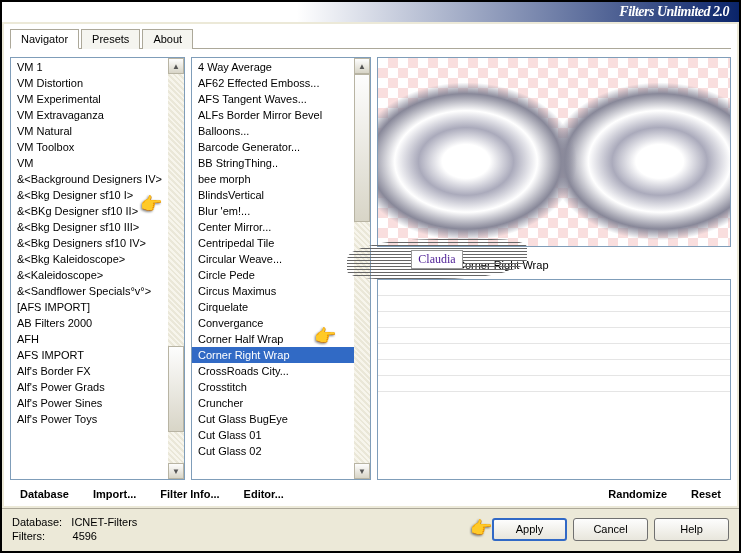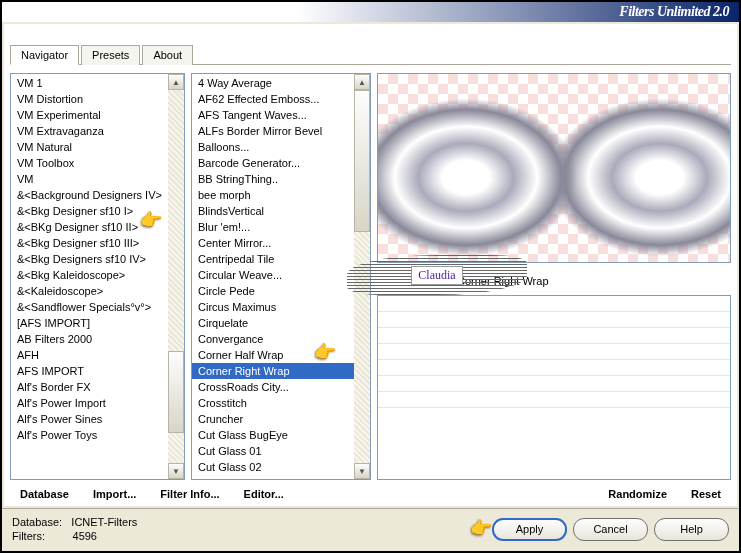--- a/index.html
+++ b/index.html
@@ -1,21 +1,21 @@
 <!DOCTYPE html>
 <html><head>
 <meta charset="utf-8">
 <style>
 * { box-sizing: border-box; margin: 0; padding: 0; }
 body { font-family: "Tahoma", "Segoe UI", Arial, sans-serif; font-size: 11px; background: #fff; width: 741px; height: 553px; overflow: hidden; border: 2px solid #000; }
 .outer { width: 100%; height: 100%; display: flex; flex-direction: column; background: #ece9d8; }
 .titlebar { background: linear-gradient(to right, #fff 40%, #0a246a); height: 20px; display: flex; justify-content: flex-end; align-items: center; padding: 0 10px; color: #fff; font-weight: bold; font-style: italic; font-size: 14px; font-family: Liberation Serif, serif; letter-spacing: -0.5px; }
 .inner { flex: 1; background: #fff; margin: 2px; padding: 4px 6px 0 6px; display: flex; flex-direction: column; }
 .tabs { display: flex; border-bottom: 1px solid #aca899; }
-.tab { padding: 3px 10px 2px 10px; border: 1px solid #aca899; border-bottom: none; margin-right: 2px; background: #f5f5f0; cursor: pointer; position: relative; top: 1px; margin-top: 16px; }
+.tab { padding: 3px 10px 2px 10px; border: 1px solid #aca899; border-bottom: none; margin-right: 2px; background: #f5f5f0; cursor: pointer; position: relative; top: 1px; }
 .tab.active { background: #fff; border-bottom: 1px solid #fff; padding-bottom: 3px; top: 1px; }
 .main { flex: 1; display: flex; padding: 8px 0 4px 0; gap: 6px; min-height: 0; }
 .listbox { border: 1px solid #7f9db9; background: #fff; overflow: hidden; display: flex; }
 .listcontent { flex: 1; overflow: hidden; padding: 1px 0; }
 .scrollbar { width: 16px; background: #f1efe2; border-left: none; display: flex; flex-direction: column; }
 .sbbtn { height: 16px; background: linear-gradient(#fdfdfd, #d8d5c7); border: 1px solid #b8b4a3; display: flex; align-items: center; justify-content: center; font-size: 8px; color: #555; }
 .sbtrack { flex: 1; background: repeating-linear-gradient(45deg, #f7f5ec, #f7f5ec 2px, #eae7d8 2px, #eae7d8 4px); position: relative; }
 .sbthumb { position: absolute; left: 0; right: 0; background: linear-gradient(#fdfdfd, #d8d5c7); border: 1px solid #b8b4a3; }
 .li { padding: 1px 4px 1px 6px; white-space: nowrap; cursor: pointer; line-height: 14px; }
 .li.sel { background: #316ac5; color: #fff; }
@@ -39,21 +39,21 @@
 .watermark span { background: #fff; padding: 1px 6px; font-family: "Comic Sans MS", cursive; font-size: 12px; color: #4c1d95; border: 1px solid #999; }
 .filtername { margin-top: 12px; padding-left: 80px; height: 18px; }
 .emptylist { flex: 1; border: 1px solid #7f9db9; background: #fff; margin-top: 2px; display: flex; flex-direction: column; }
 .emptyrow { height: 16px; border-bottom: 1px solid #e5e5e5; }
 .btnrow { display: flex; justify-content: space-between; padding: 4px 10px 6px 10px; }
 .btnrow .left, .btnrow .right { display: flex; gap: 24px; }
 .linkbtn { font-weight: bold; cursor: pointer; }
 .footer { background: #ece9d8; border-top: 1px solid #aca899; padding: 6px 10px 8px 10px; display: flex; justify-content: space-between; align-items: center; }
 .footinfo { font-size: 11px; line-height: 14px; }
 .footbtns { display: flex; gap: 6px; }
-button.win { min-width: 75px; height: 23px; background: linear-gradient(#fdfdfd, #e8e6dc); border: 1px solid #707070; border-radius: 11px; font-family: inherit; font-size: 11px; cursor: pointer; padding: 0 12px; }
+button.win { min-width: 75px; height: 23px; background: linear-gradient(#fdfdfd, #e8e6dc); border: 1px solid #707070; border-radius: 3px; font-family: inherit; font-size: 11px; cursor: pointer; padding: 0 12px; }
 button.win.default { border: 2px solid #3169c6; }
 .pointer { position: absolute; z-index: 20; pointer-events: none; font-size: 18px; transform: scaleX(-1); filter: drop-shadow(1px 1px 1px rgba(0,0,0,0.5)); }
 .wrap { position: relative; }
 </style>
 </head>
 <body>
 
 <div class="outer">
   <div class="titlebar">
     <span>Filters Unlimited 2.0</span>
@@ -83,21 +83,21 @@
             <div class="li">&amp;&lt;Bkg Designer sf10 III&gt;</div>
             <div class="li">&amp;&lt;Bkg Designers sf10 IV&gt;</div>
             <div class="li">&amp;&lt;Bkg Kaleidoscope&gt;</div>
             <div class="li">&amp;&lt;Kaleidoscope&gt;</div>
             <div class="li">&amp;&lt;Sandflower Specials°v°&gt;</div>
             <div class="li">[AFS IMPORT]</div>
             <div class="li">AB Filters 2000</div>
             <div class="li">AFH</div>
             <div class="li">AFS IMPORT</div>
             <div class="li">Alf's Border FX</div>
-            <div class="li">Alf's Power Import</div>
+            <div class="li">Alf's Power Grads</div>
             <div class="li">Alf's Power Sines</div>
             <div class="li">Alf's Power Toys</div>
           </div>
         <div class="scrollbar">
           <div class="sbbtn">▲</div>
           <div class="sbtrack">
               <div class="sbthumb" style="top:70%;height:22%"></div>
             </div>
           <div class="sbbtn">▼</div>
         </div>

